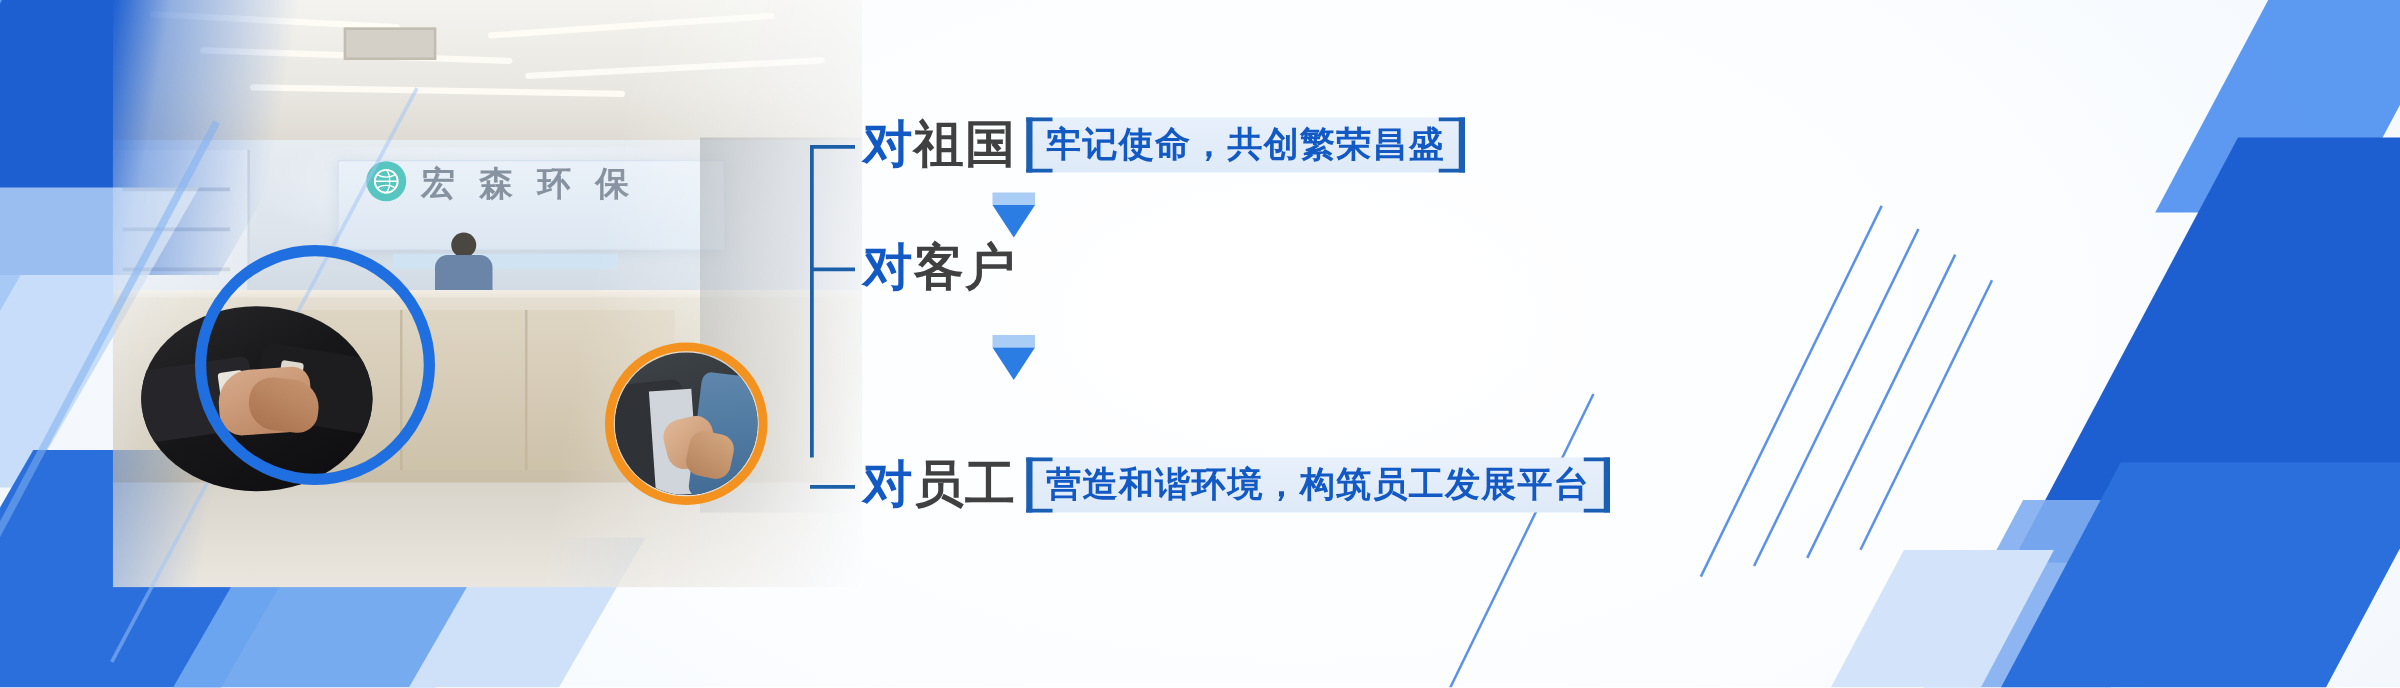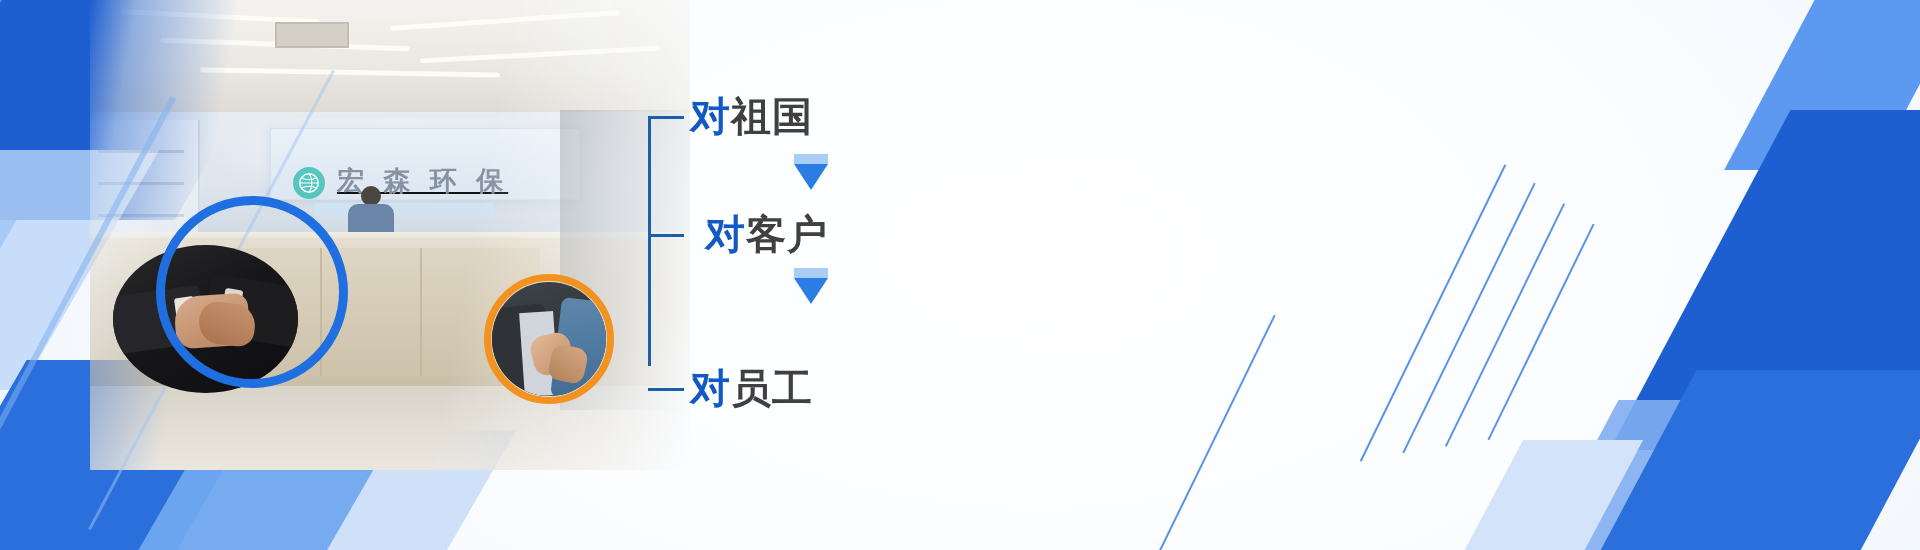--- a/index.html
+++ b/index.html
@@ -110,23 +110,22 @@
     background:linear-gradient(180deg,#eef2f6,#dfe6ee);
     border-right:2px solid #d2dae4;
   }
   .ph-left-shelf {
     position:absolute; left:8px; width:86px; height:3px; background:#c9d2dd;
   }
   .ph-signboard {
     position:absolute; left:180px; top:128px; width:310px; height:72px;
     background:linear-gradient(180deg,#eaf1f8 0%,#dde7f2 100%);
     border:1px solid #d6e1ee;
-    display:flex; align-items:flex-end; gap:12px; padding-left:22px;
+    display:flex; align-items:flex-start; gap:12px; padding-left:22px;
     box-shadow:0 2px 10px rgba(140,160,185,.25);
-    text-decoration:underline;
   }
   .ph-logo-mark {
     width:32px; height:32px; border-radius:50%;
     background:#58c6c0;
     display:flex; align-items:center; justify-content:center;
     flex:0 0 auto;
   }
   .ph-logo-mark svg { width:22px; height:22px; }
   .ph-sign-text {
     font-family:"DejaVu Sans", sans-serif;
@@ -267,21 +266,21 @@
     position:absolute; left:648px; top:78px; width:720px; height:320px;
   }
   .spine {
     position:absolute; left:0; top:38px; width:3px; height:250px;
     background:#1a5fa8;
   }
   .row {
     position:absolute; left:0; display:flex; align-items:center; height:56px;
   }
   .row-1 { top:10px; }
-  .row-2 { top:128px;gap:15px; }
+  .row-2 { top:108px; }
   .row-3 { top:238px;margin-top:44px; }
   .stub {
     width:36px; height:3px; background:#1a5fa8; flex:0 0 auto; margin-top:2px;
   }
   .heading {
     font-family:"DejaVu Sans", sans-serif;
     font-size:40px; font-weight:700; line-height:1;
     white-space:nowrap; margin-left:6px;
     letter-spacing:1px;
   }
@@ -414,36 +413,38 @@
   <div class="hairline" style="left:1504px; top:190px; width:2px; height:270px; transform:rotate(26deg);"></div>
   <div class="hairline" style="left:1540px; top:212px; width:2px; height:240px; transform:rotate(26deg);"></div>
   <div class="hairline" style="left:1208px; top:300px; width:2px; height:300px; transform:rotate(26deg);"></div>
 
   <div class="list">
     <div class="spine"></div>
 
     <div class="row row-1">
       <div class="stub"></div>
       <div class="heading"><span class="h-blue">对</span><span class="h-orange">祖国</span></div>
+      <div class="tagbox"><span class="tagtext">牢记使命，共创繁荣昌盛</span></div>
     </div>
 
     <div class="arrow arrow-1">
       <div class="arr-top"></div>
       <div class="arr-tri"></div>
     </div>
 
     <div class="row row-2">
       <div class="stub"></div>
       <div class="heading"><span class="h-blue">对</span><span class="h-orange">客户</span></div>
     </div>
 
     <div class="arrow arrow-2">
       <div class="arr-top"></div>
       <div class="arr-tri"></div>
     </div>
 
     <div class="row row-3">
       <div class="stub"></div>
       <div class="heading"><span class="h-blue">对</span><span class="h-orange">员工</span></div>
+      <div class="tagbox"><span class="tagtext">营造和谐环境，构筑员工发展平台</span></div>
     </div>
   </div>
 
 </div>
 
 </body></html>

